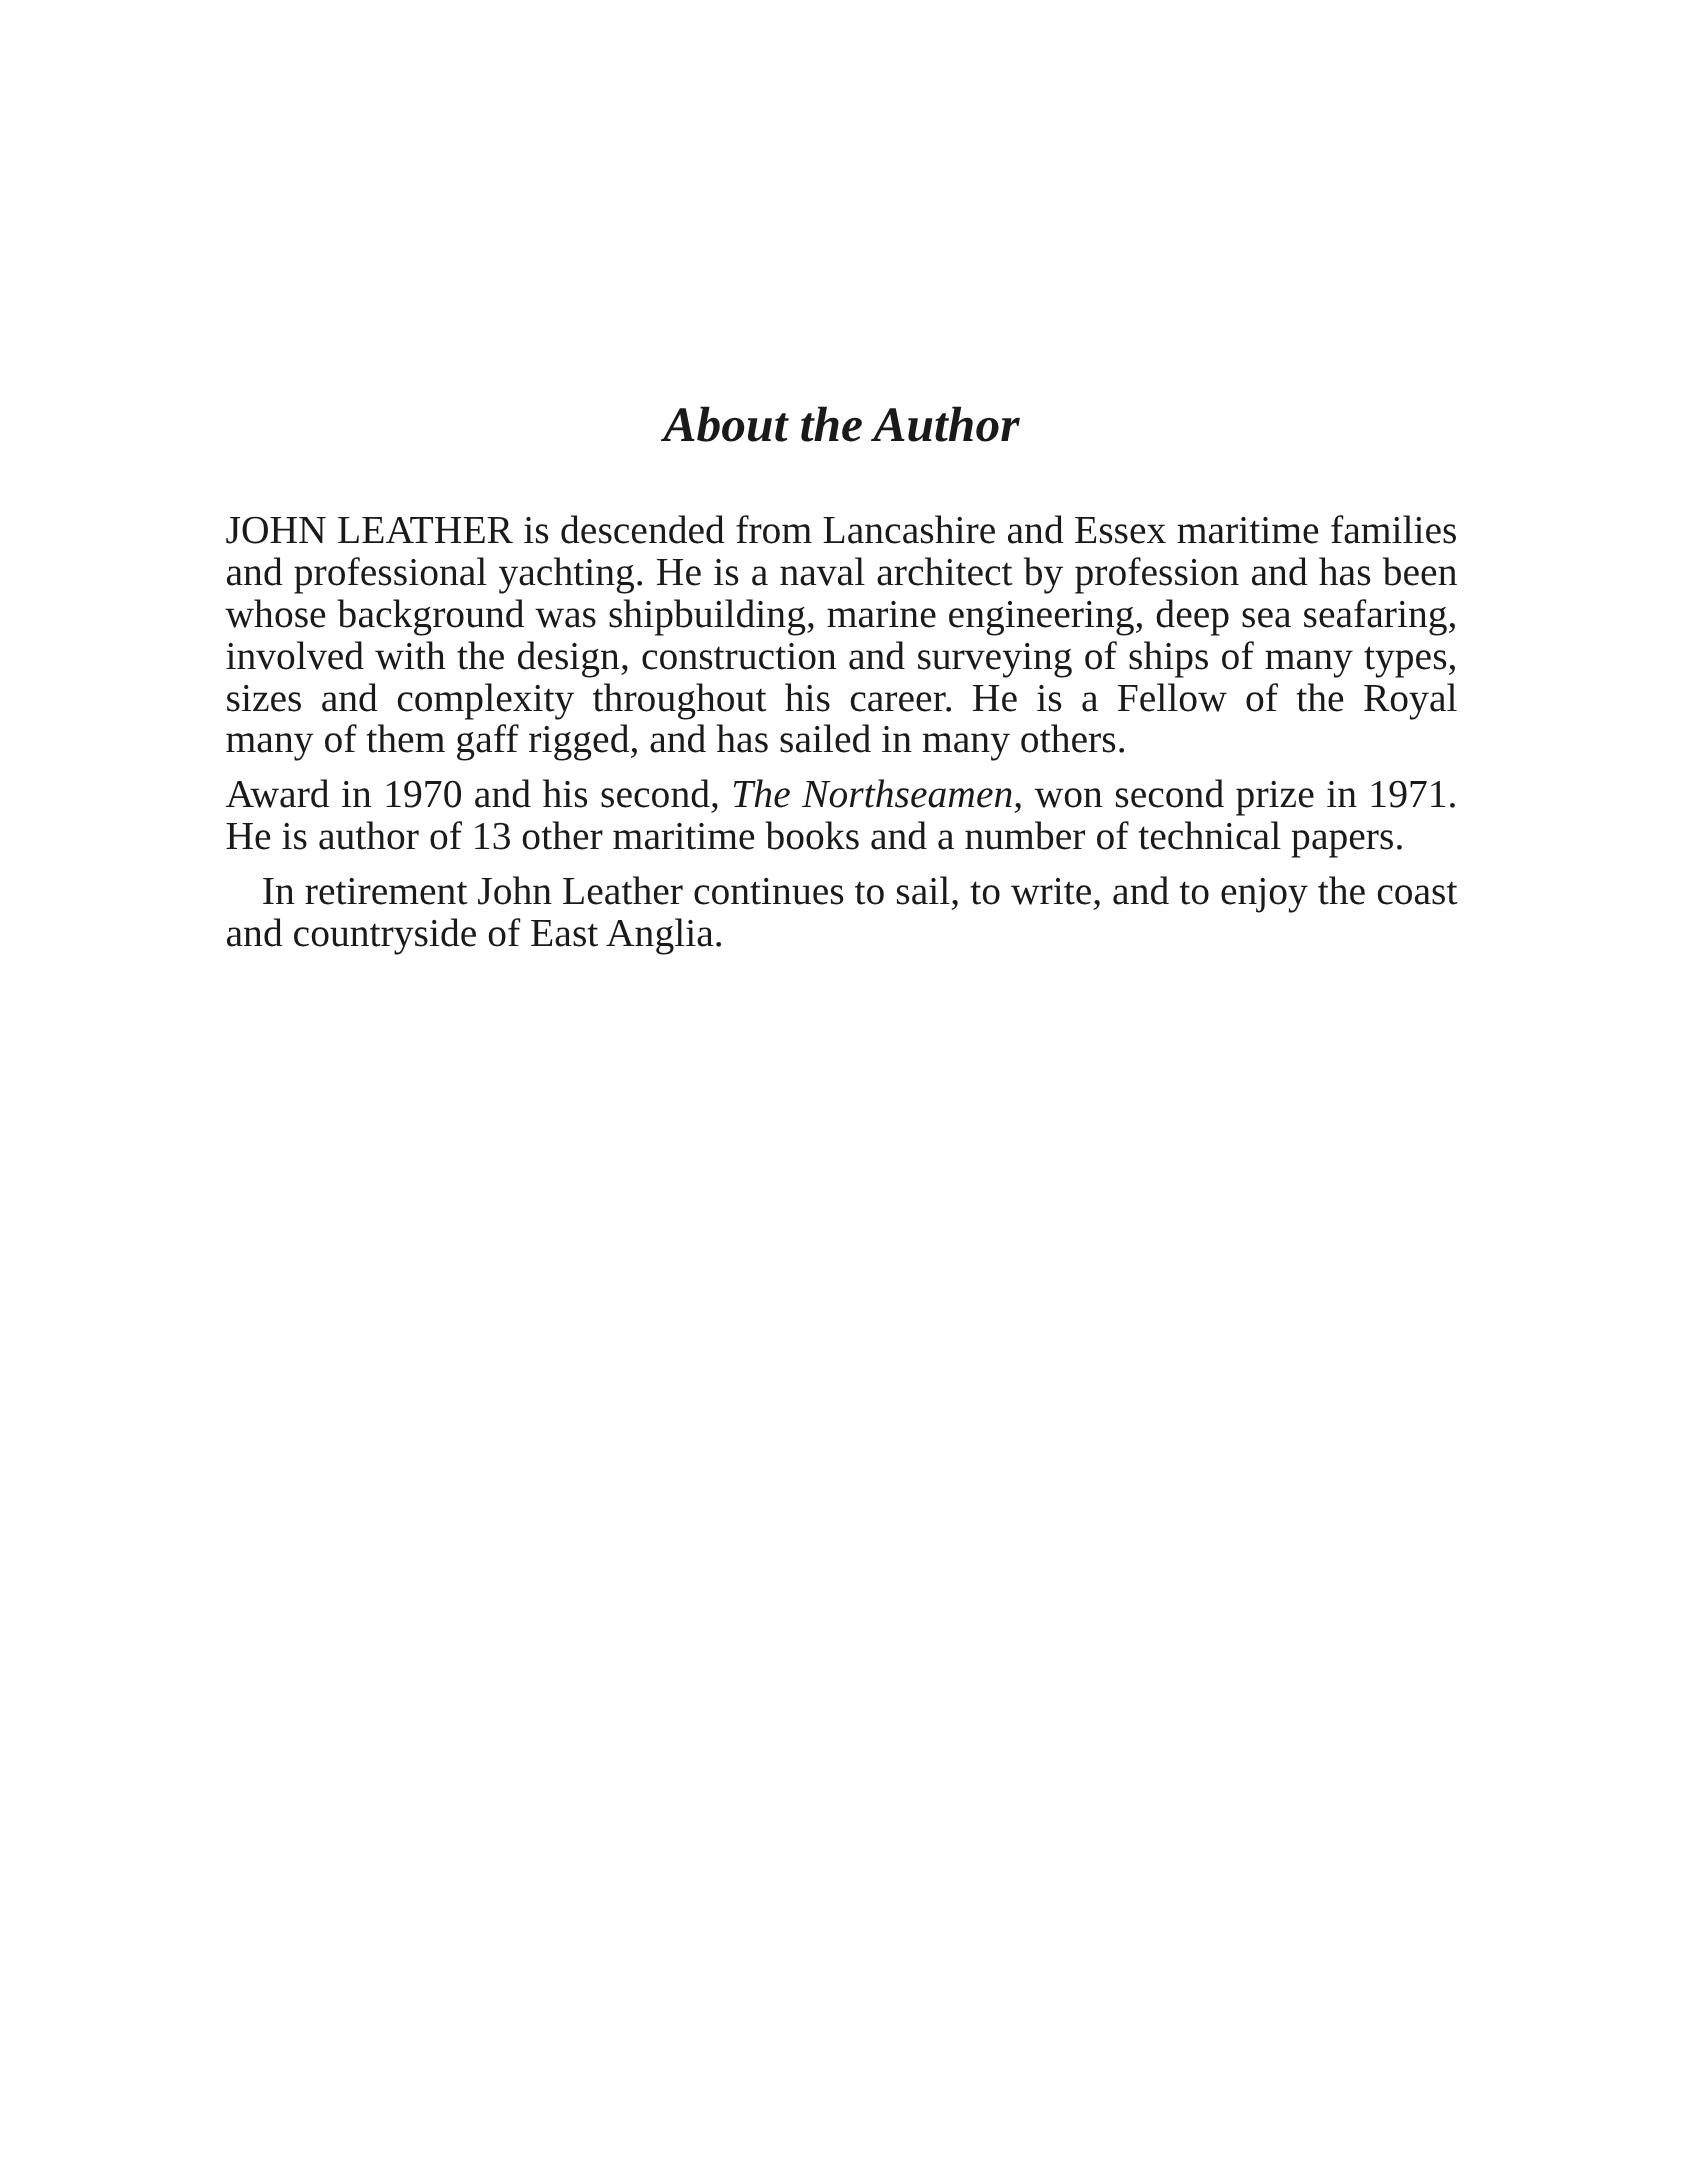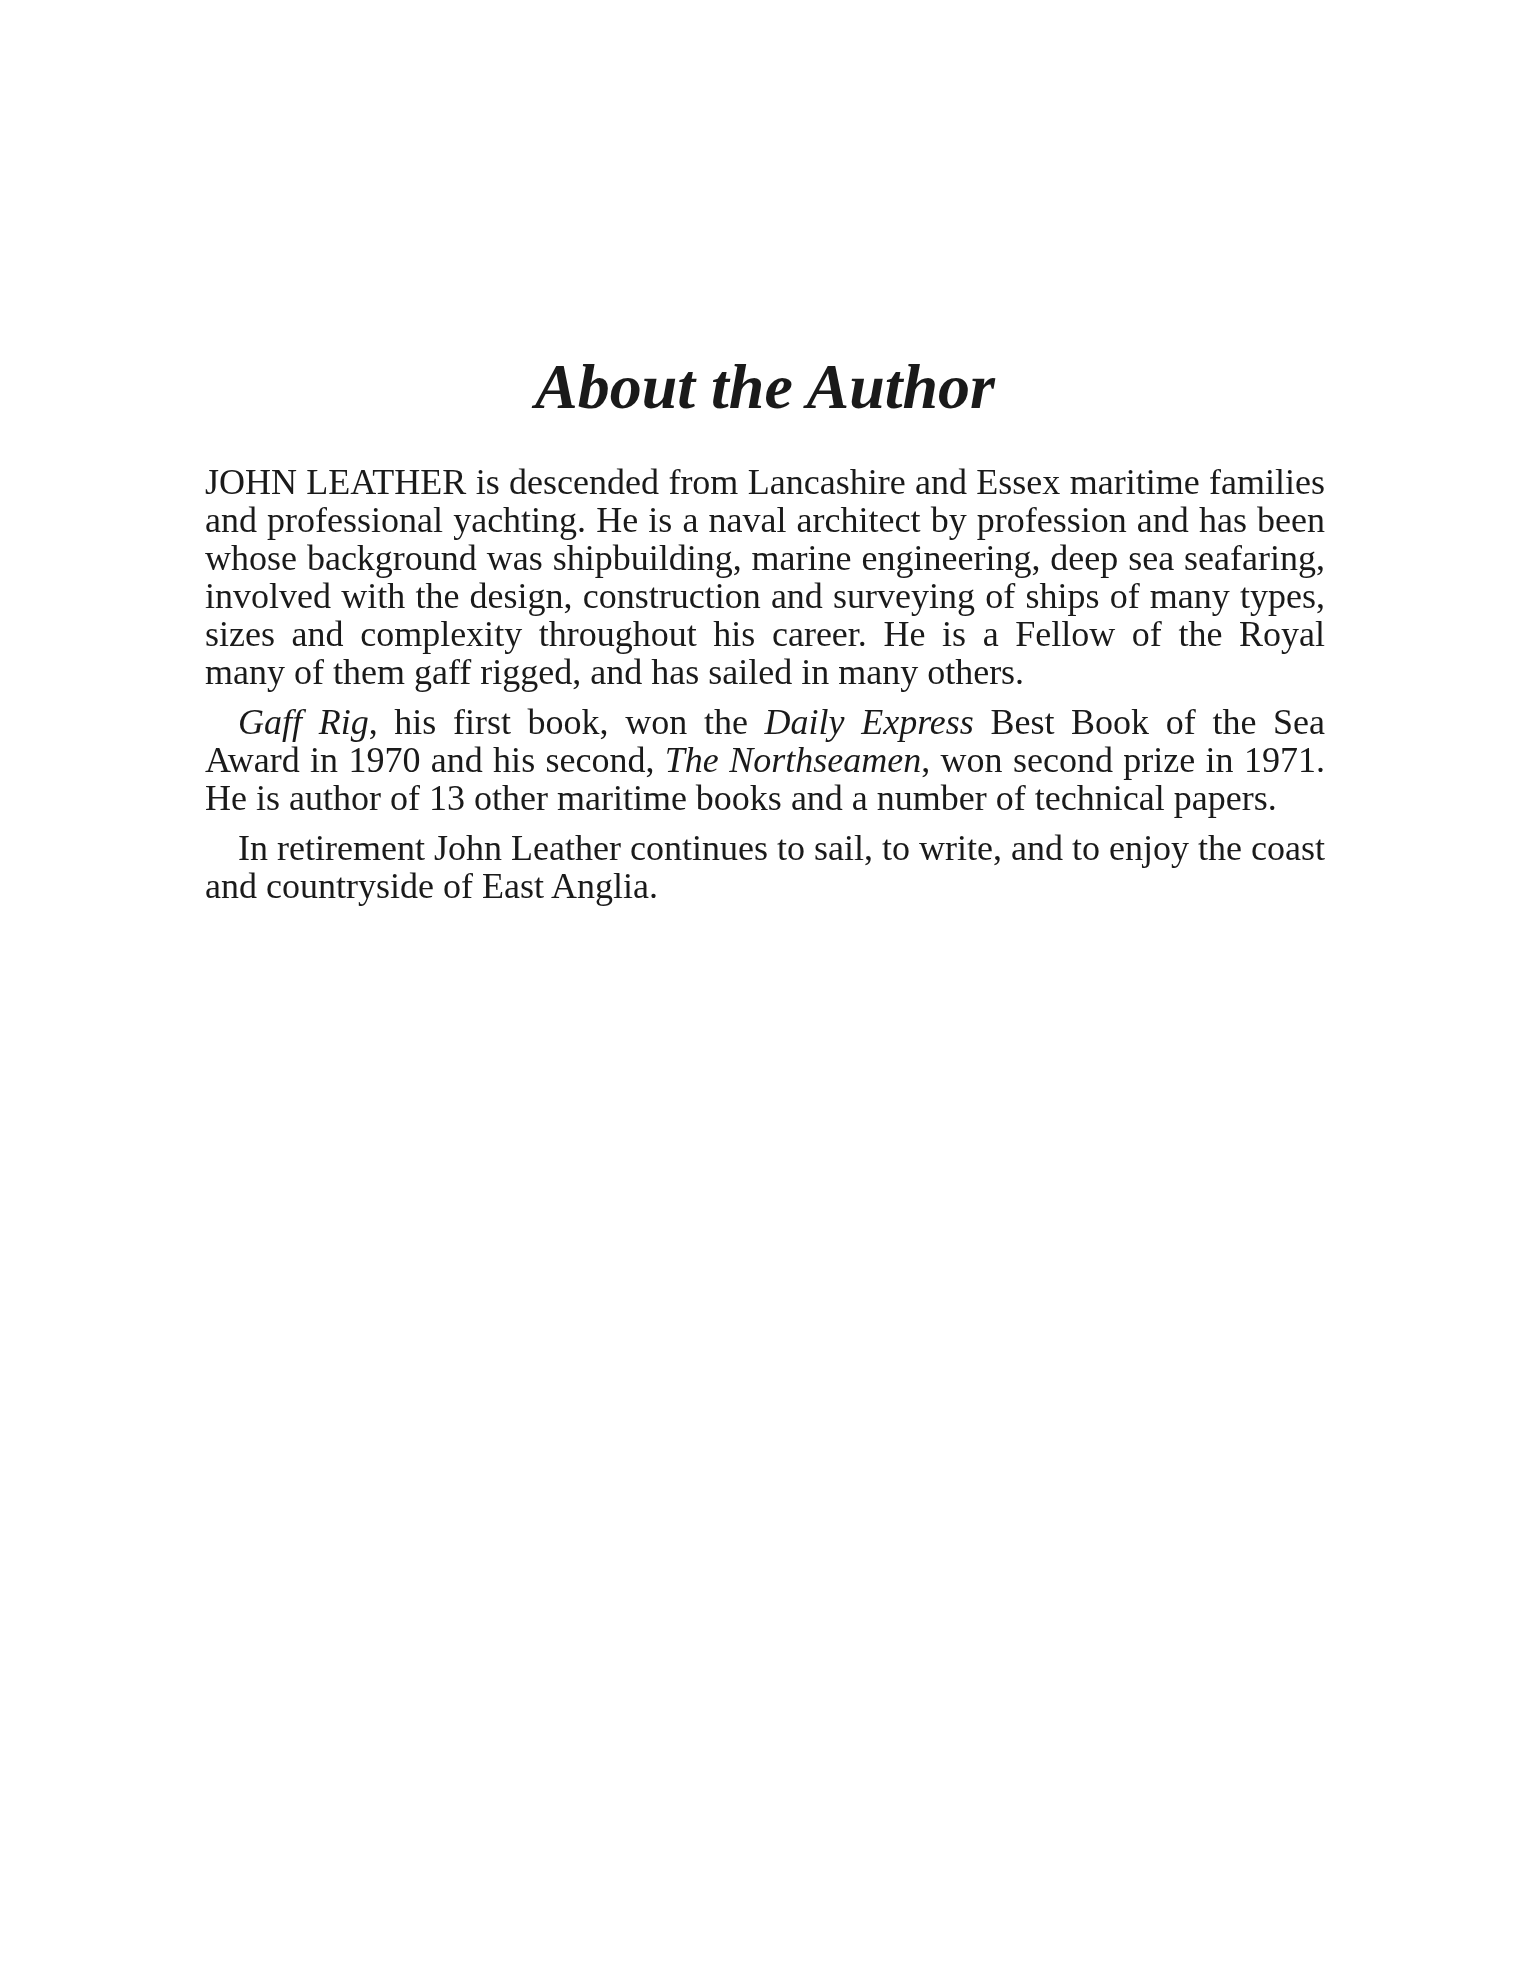--- a/index.html
+++ b/index.html
@@ -13,21 +13,21 @@
     font-family: "Liberation Serif", "DejaVu Serif", serif;
     overflow: hidden;
   }
   .content {
     position: absolute;
     left: 193px;
     top: 362px;
     width: 1144px;
   }
   .doc-title {
-    font-size: 64px;
+    font-size: 45px;
     line-height: 49px;
     font-weight: bold;
     font-style: italic;
     text-align: center;
     margin: 0 0 52px 0;
     white-space: nowrap;
   }
   .paragraph { margin: 12px; padding: 0; }
   .line {
     font-size: 36px;
@@ -51,21 +51,20 @@
     <div id="body-text">
         <div class="paragraph">
           <div class="line"><span>JOHN LEATHER is descended from Lancashire and Essex maritime families</span></div>
           <div class="line"><span>and professional yachting. He is a naval architect by profession and has been</span></div>
           <div class="line"><span>whose background was shipbuilding, marine engineering, deep sea seafaring,</span></div>
           <div class="line"><span>involved with the design, construction and surveying of ships of many types,</span></div>
           <div class="line"><span>sizes and complexity throughout his career. He is a Fellow of the Royal</span></div>
           <div class="line last"><span>many of them gaff rigged, and has sailed in many others.</span></div>
         </div>
         <div class="paragraph">
-          <div class="line indent"><em>Gaff Rig</em><span>, his first book, won the </span><em>Daily Express</em><span> Best Book of the Sea</span></div>
           <div class="line"><span>Award in 1970 and his second, </span><em>The Northseamen</em><span>, won second prize in 1971.</span></div>
           <div class="line last"><span>He is author of 13 other maritime books and a number of technical papers.</span></div>
         </div>
         <div class="paragraph">
           <div class="line indent"><span>In retirement John Leather continues to sail, to write, and to enjoy the coast</span></div>
           <div class="line last"><span>and countryside of East Anglia.</span></div>
         </div>
       </div>
   </div>
 </div>

